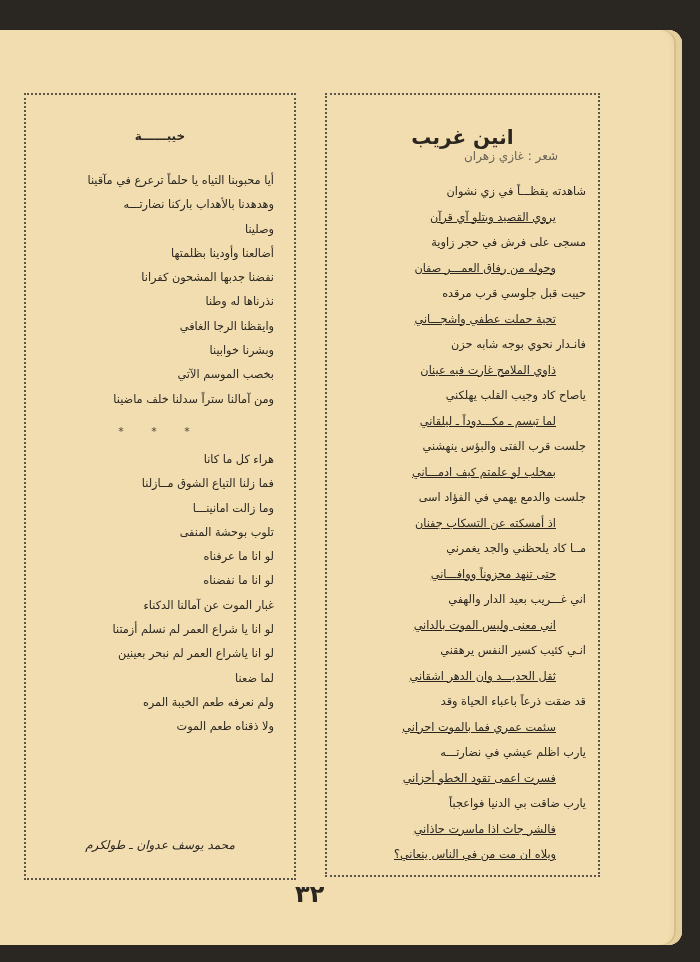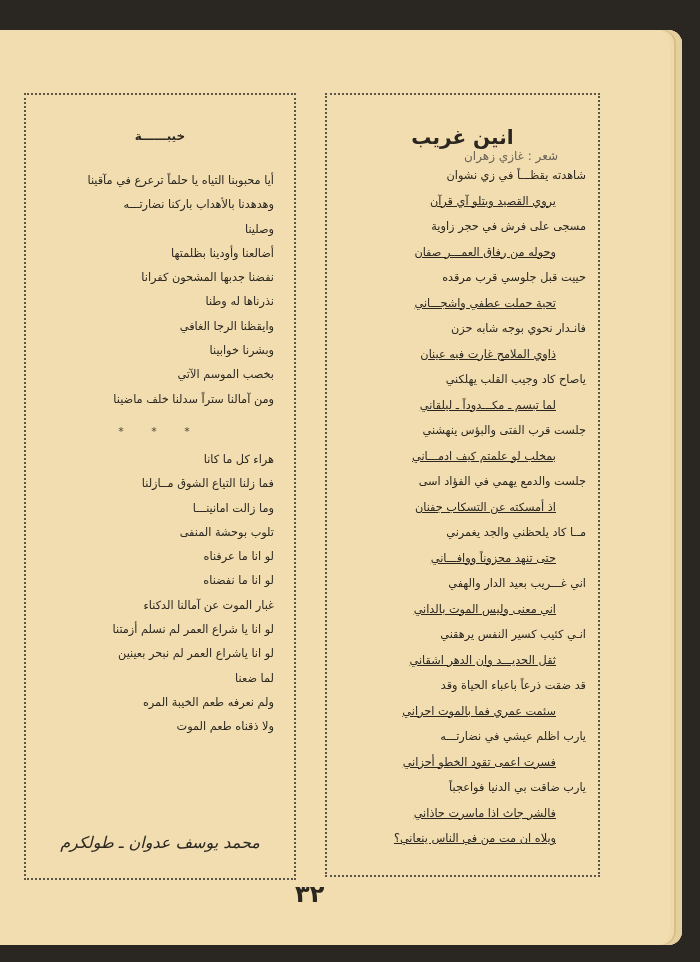--- a/index.html
+++ b/index.html
@@ -3,27 +3,27 @@
 <meta charset="utf-8">
 <style>
   html, body { margin:0; padding:0; }
   body { width:700px; height:962px; background:#2a2622; position:relative; overflow:hidden; font-family:"DejaVu Sans", sans-serif; }
   .page { position:absolute; left:0; top:30px; width:682px; height:915px; background:#f1ddb0; border-radius:0 14px 14px 0; box-shadow: inset -6px 0 0 #e6cf9e, inset -8px 0 0 #d8be8a, inset -12px 0 0 #efd9ab; }
   .box { position:absolute; border:2px dotted #5b5449; box-sizing:border-box; direction:rtl; }
   .box.left { left:24px; top:63px; width:272px; height:787px; }
   .box.right { left:325px; top:63px; width:275px; height:784px; }
   .title { text-align:center; font-weight:bold; color:#2b2720; font-size:20px; margin-top:30px; }
   .author { font-size:12px; color:#6b6457; margin:0 40px 0 0; text-align:right; }
-  .lines { padding:0 12px; }
+  .lines { margin-top:16px; padding:0 12px; }
   .line { font-size:11.3px; color:#2b2720; line-height:25.5px; white-space:nowrap; }
   .line.indent { padding-right:30px;text-decoration:underline; }
   .left .lines { margin-top:26px; }
   .left .line { line-height:24.3px; padding-right:8px; }
   .stars { text-align:center; font-size:11px; color:#4b4438; letter-spacing:12px; margin:8px 0 4px; line-height:24px; }
-  .signature { position:absolute; bottom:26px; right:0; left:0; text-align:center; font-size:16px; color:#2b2720; font-style:italic; }
+  .signature { position:absolute; bottom:26px; right:0; left:0; text-align:center; font-size:12px; color:#2b2720; font-style:italic; }
   .pageno { position:absolute; left:295px; top:850px; font-size:24px; font-weight:bold; color:#2b2720; direction:rtl; }
   .left .title { font-size:12px; letter-spacing:2px; margin-top:34px; }
 </style>
 </head>
 <body>
 
 <div class="page">
 
   <div class="box right">
     <div class="title">انين غريب</div>

